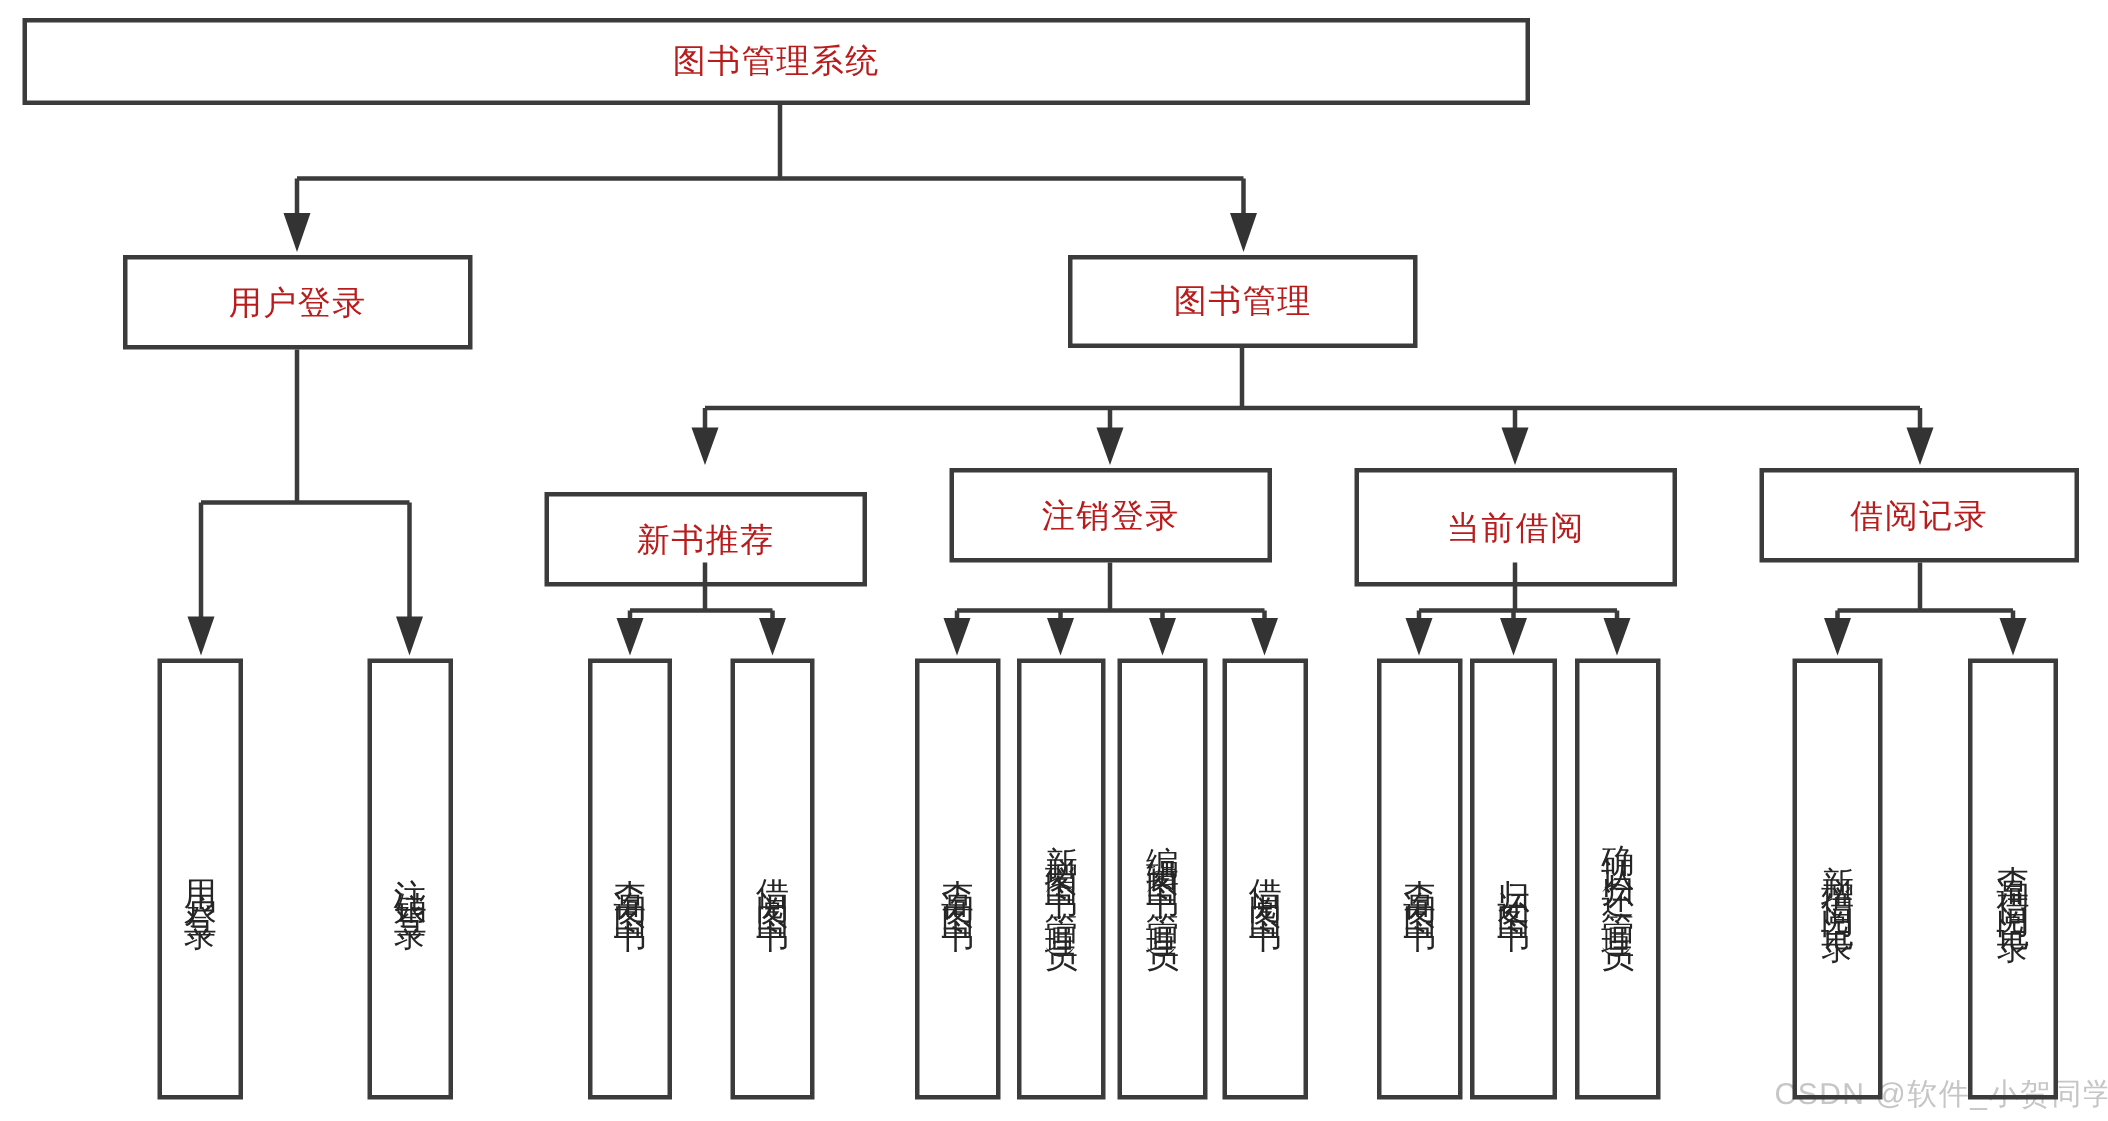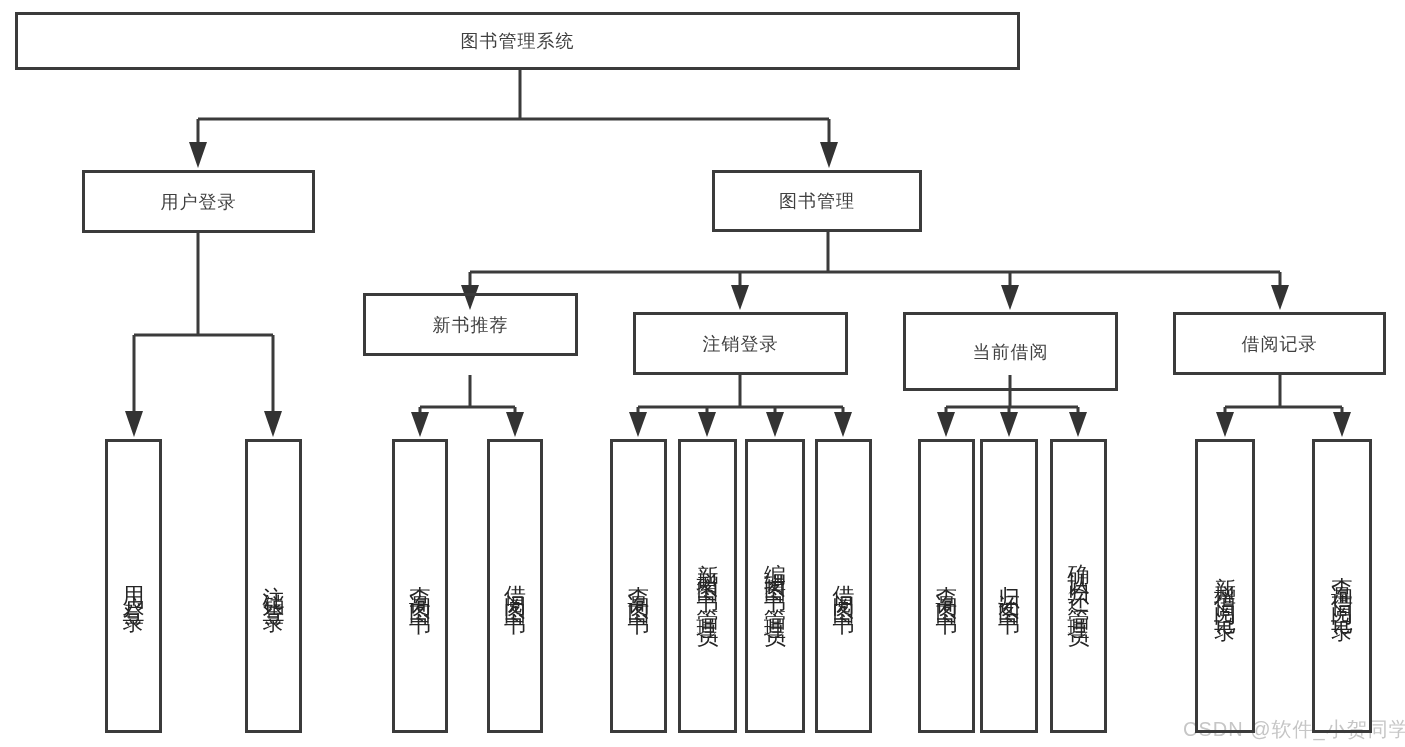--- a/index.html
+++ b/index.html
@@ -17,21 +17,21 @@
   .connectors polygon { fill:#333333; }
   .box {
     position:absolute;
     box-sizing:border-box;
     border:3px solid #3b3b3b;
     background:transparent;
     display:flex; align-items:center; justify-content:center;
     z-index:2;
   }
   .hlabel {
-    font-size:18px; color:#404040; letter-spacing:1px; white-space:nowrap;
+    font-size:22px; color:#b91c1c; letter-spacing:1px; white-space:nowrap;
   }
   .vlabel {
     writing-mode:vertical-rl;
     text-orientation:mixed;
     font-size:22px; color:#252525;
     letter-spacing:9px;
     line-height:1;
     white-space:nowrap;
   }
   .watermark {
@@ -101,25 +101,25 @@
     </g>
   </svg>
 
   <div class="box" style="left:15px; top:12px; width:1005px; height:58px;">
     <span class="hlabel">图书管理系统</span>
   </div>
 
   <div class="box" style="left:82px; top:170px; width:233px; height:63px;">
     <span class="hlabel">用户登录</span>
   </div>
-  <div class="box" style="left:712px; top:170px; width:210px; height:62px;">
+  <div class="box" style="left:712px; top:170px; width:233px; height:62px;">
     <span class="hlabel">图书管理</span>
   </div>
 
-  <div class="box" style="left:363px; top:293px; width:215px; height:63px;">
+  <div class="box" style="left:363px; top:328px; width:215px; height:63px;">
     <span class="hlabel">新书推荐</span>
   </div>
   <div class="box" style="left:633px; top:312px; width:215px; height:63px;">
     <span class="hlabel">注销登录</span>
   </div>
   <div class="box" style="left:903px; top:312px; width:215px; height:79px;">
     <span class="hlabel">当前借阅</span>
   </div>
   <div class="box" style="left:1173px; top:312px; width:213px; height:63px;">
     <span class="hlabel">借阅记录</span>

